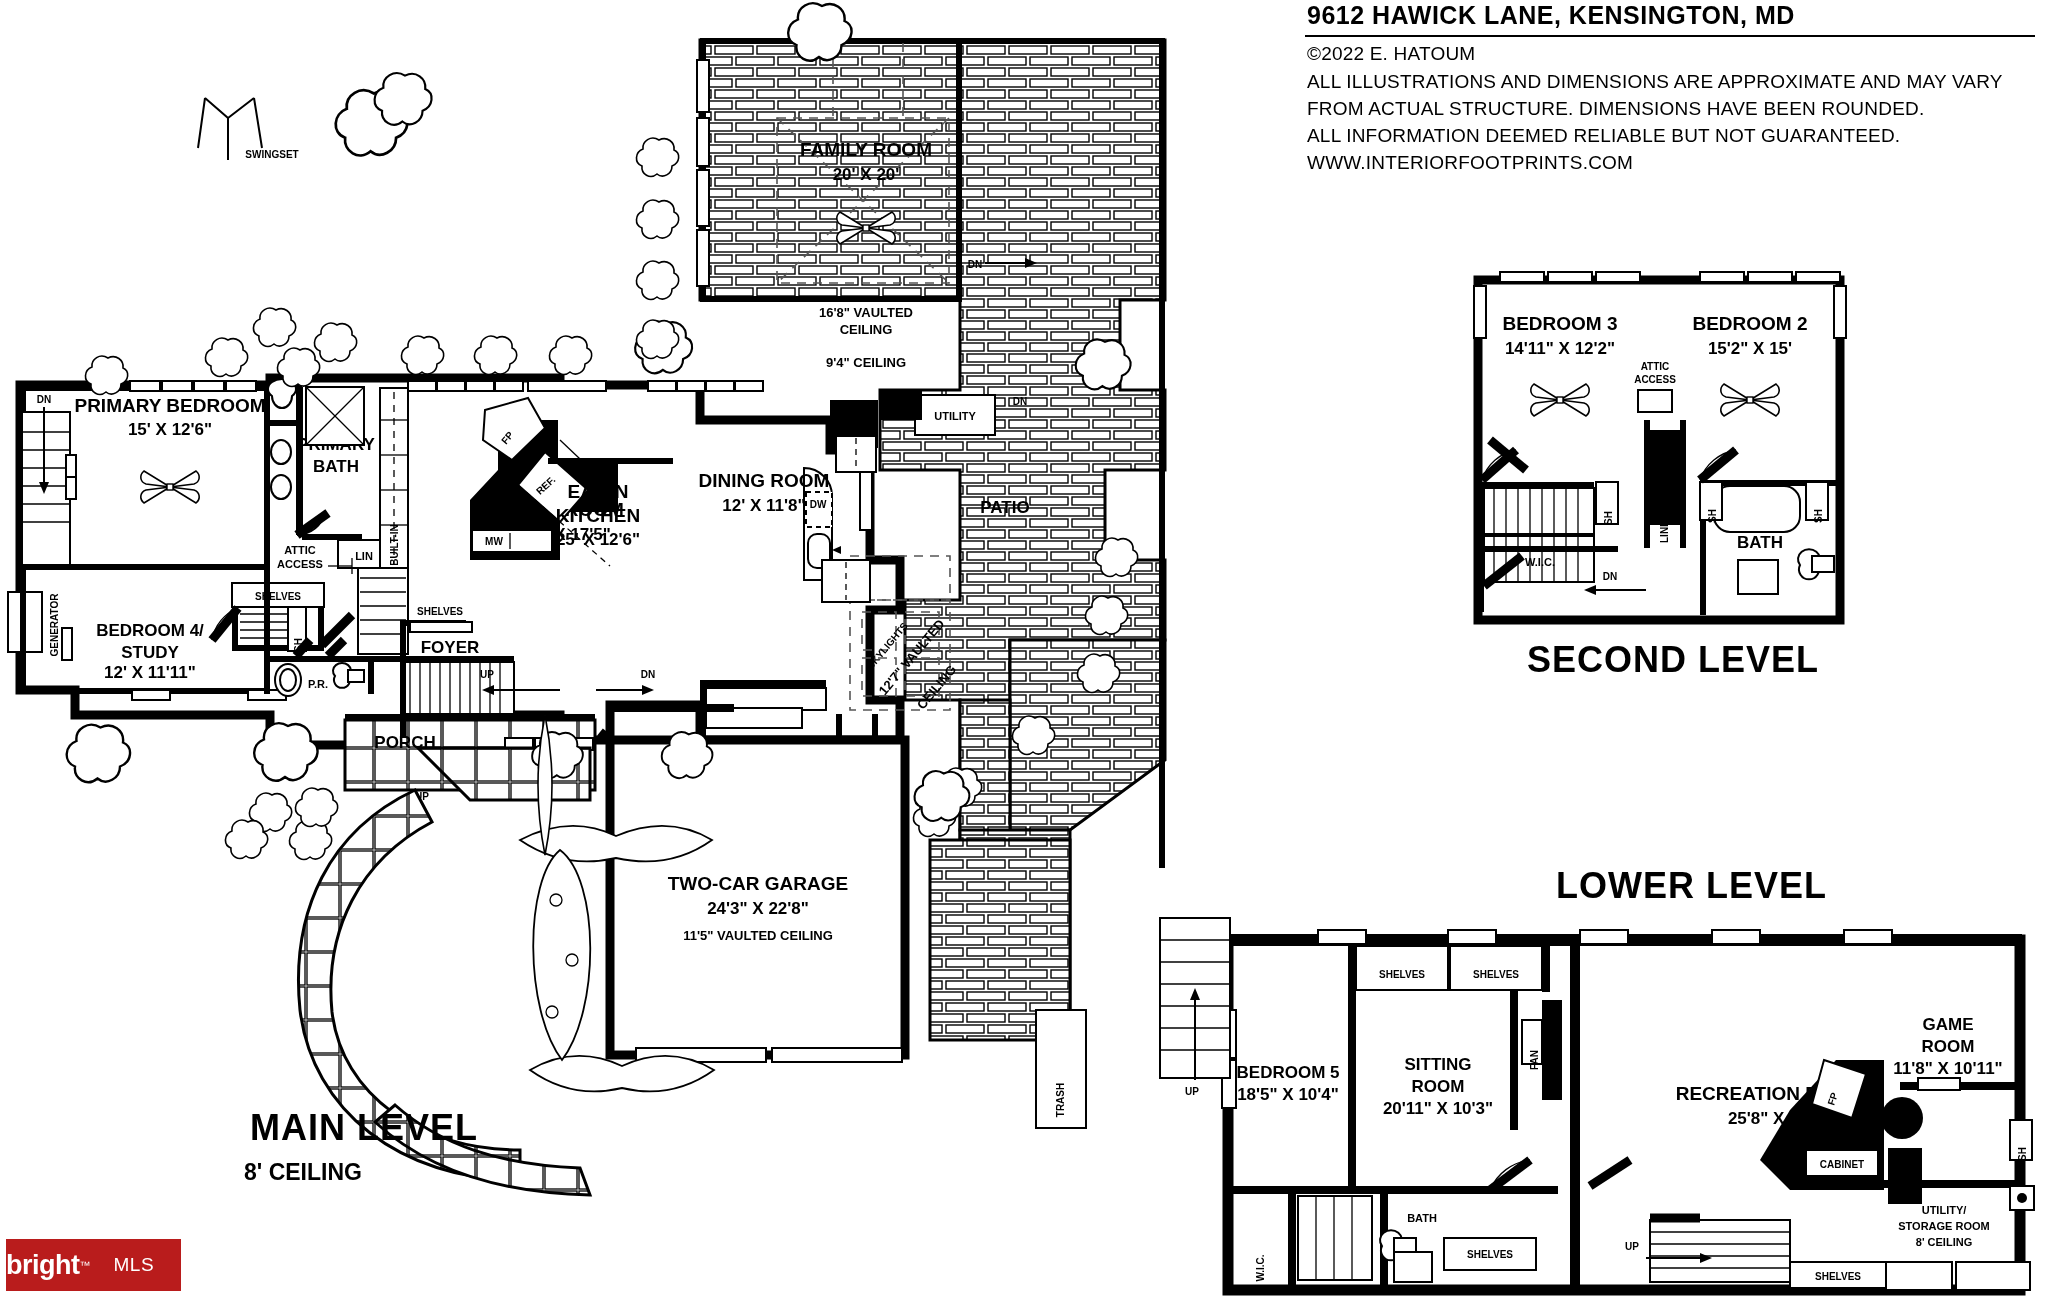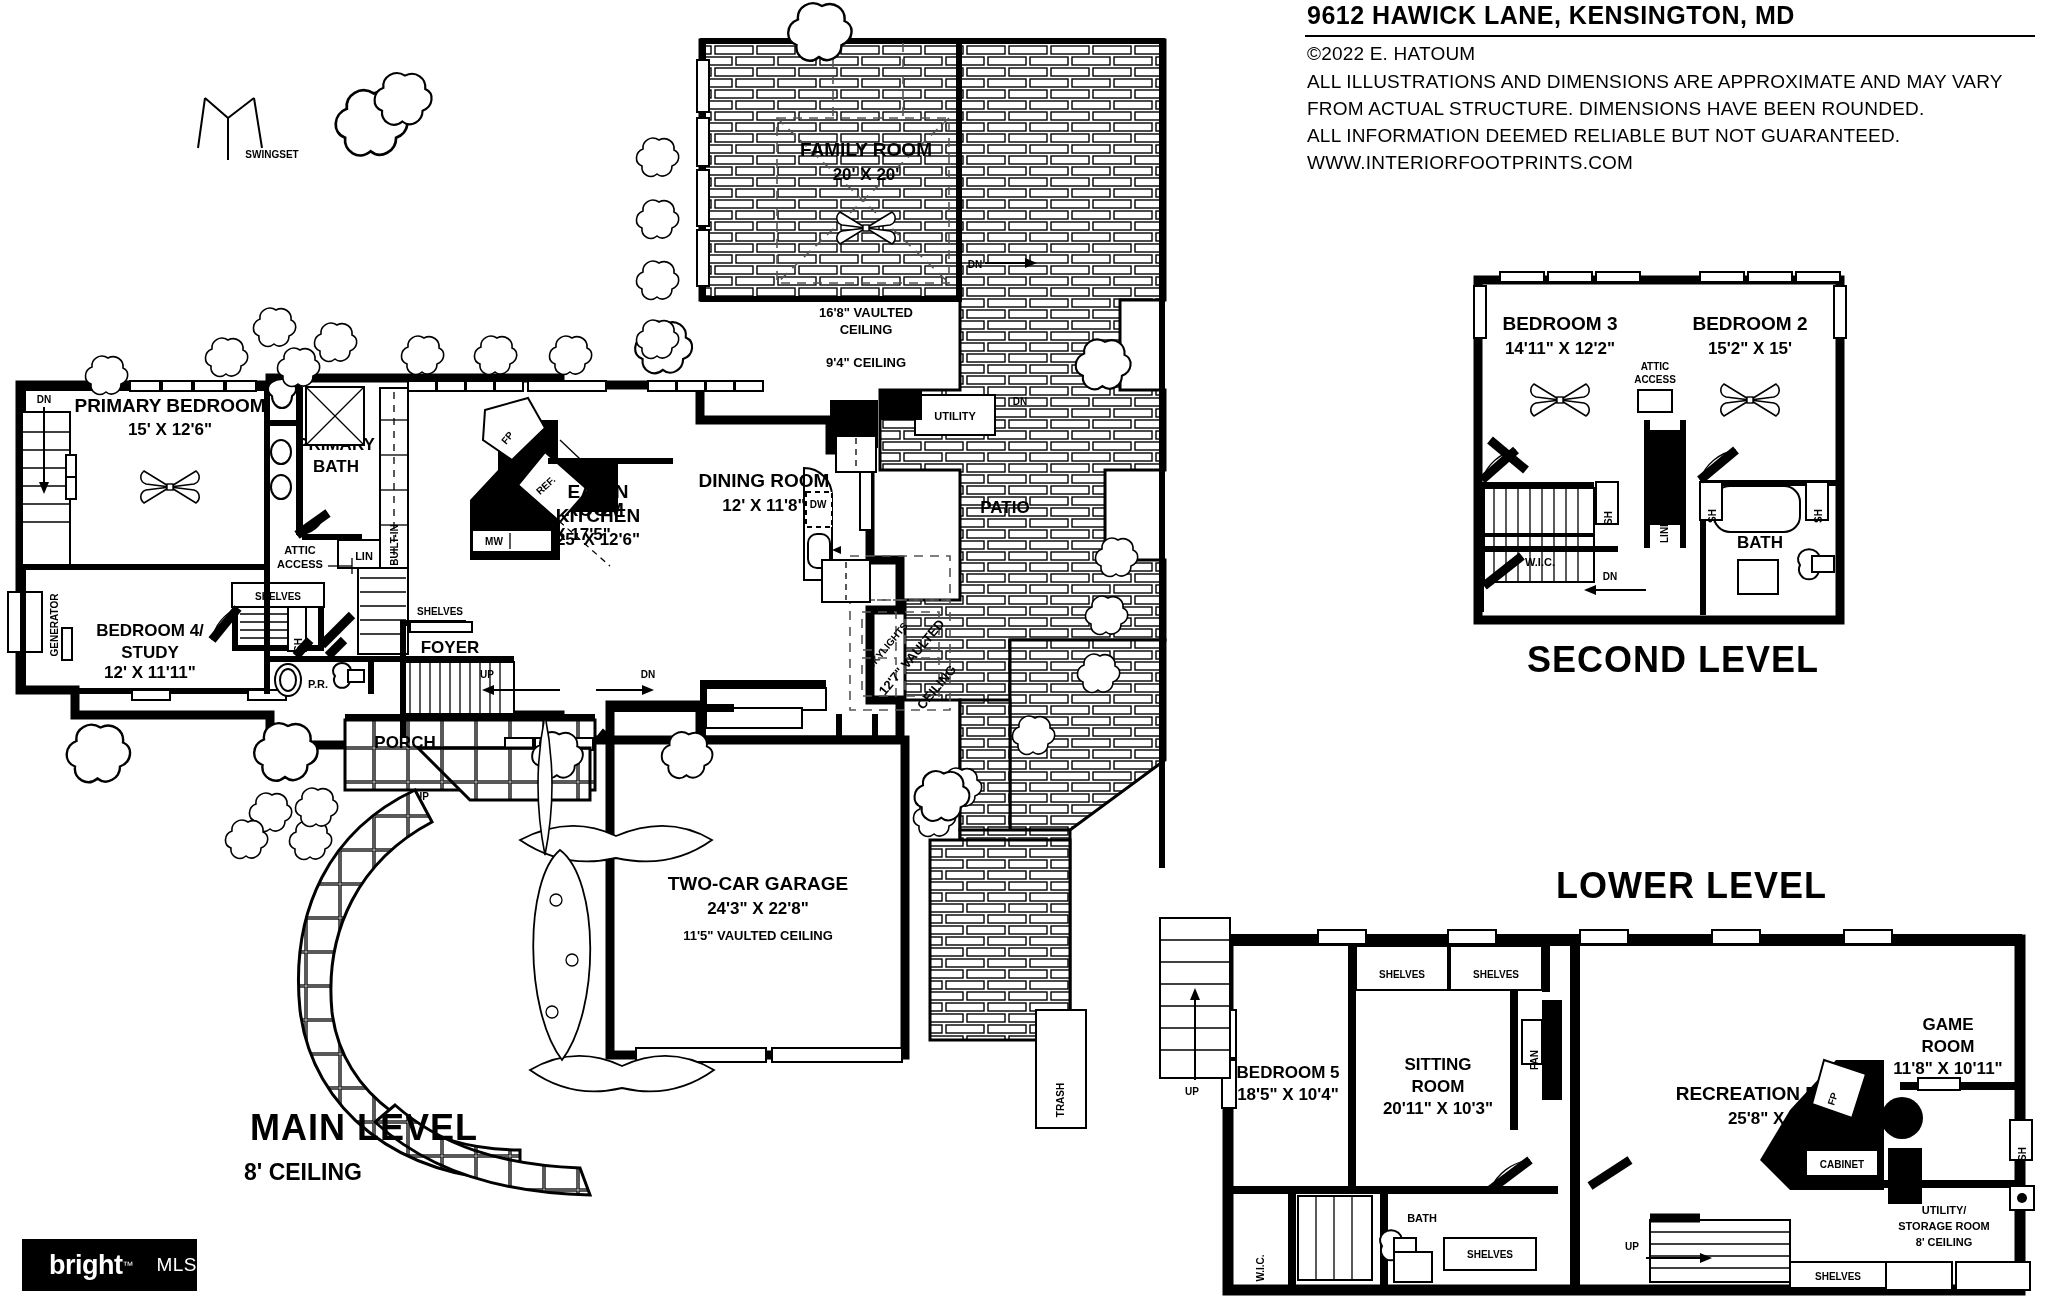--- a/index.html
+++ b/index.html
@@ -16,22 +16,22 @@
   .dim{font-size:17px;font-weight:bold;text-anchor:middle;}
   .tiny{font-size:11px;font-weight:bold;text-anchor:middle;}
   .tiny2{font-size:10px;font-weight:bold;text-anchor:middle;}
   .ceil{font-size:13px;font-weight:bold;text-anchor:middle;}
   .wall{stroke:#000;stroke-width:9;fill:none;}
   .thin{stroke:#000;stroke-width:2;fill:none;}
   .hair{stroke:#000;stroke-width:1.3;fill:none;}
   .dash{stroke:#555;stroke-width:1.6;fill:none;stroke-dasharray:9 7;}
   .blk{fill:#000;}
   .wht{fill:#fff;stroke:#000;stroke-width:2;}
-  #mls{position:absolute;left:22px;bottom:8px;width:175px;height:52px;
-       background:#000000;display:flex;align-items:center;justify-content:flex-end;}
+  #mls{position:absolute;left:6px;bottom:8px;width:175px;height:52px;
+       background:#b91c1c;display:flex;align-items:center;justify-content:flex-start;}
   #mls .b1{font-size:27px;font-weight:bold;color:#fff;letter-spacing:-.5px;}
   #mls .b2{font-size:11px;color:#fff;vertical-align:super;}
   #mls .b3{font-size:19px;color:#fff;margin-left:23px;letter-spacing:.5px;}
 </style>
 </head>
 <body>
 
 <div id="stage">
 
 <svg width="2048" height="1299" viewBox="0 0 2048 1299">

